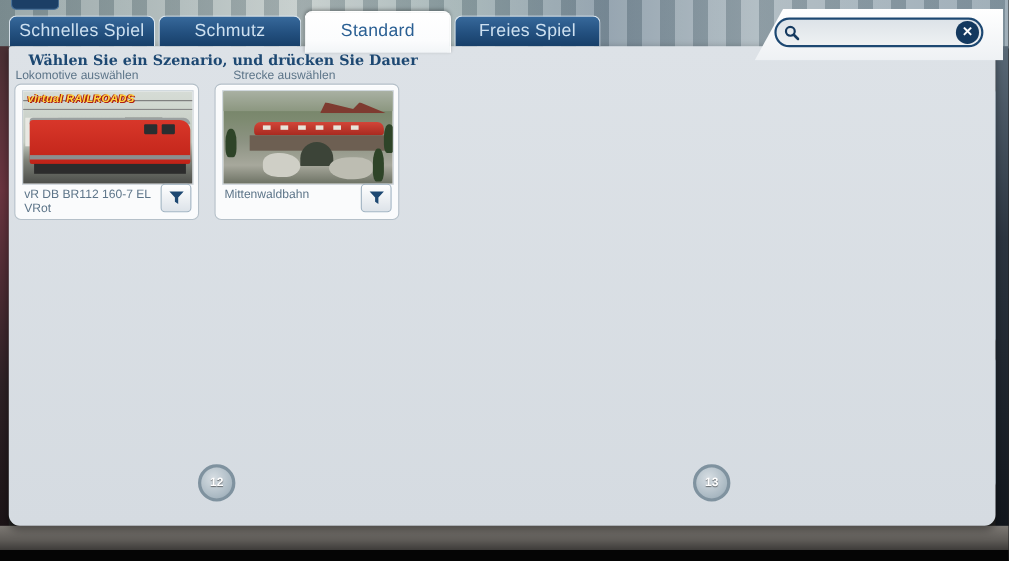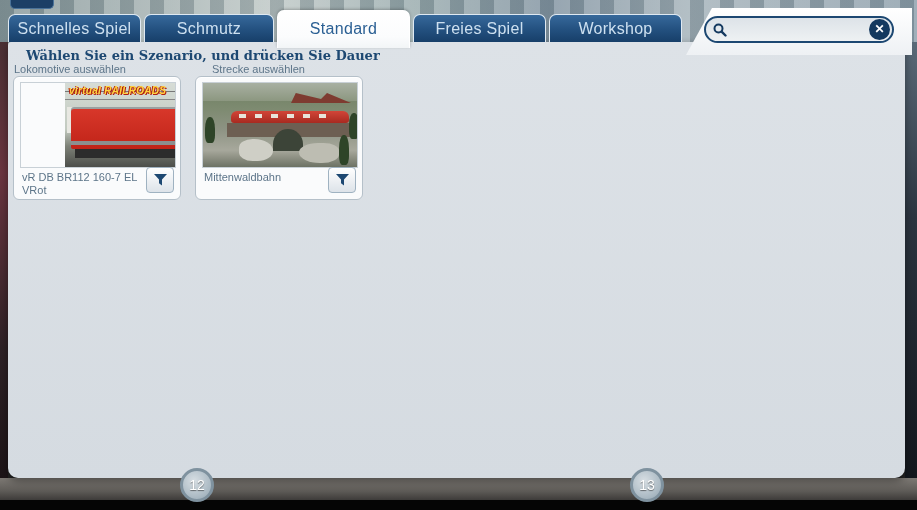--- a/index.html
+++ b/index.html
@@ -54,21 +54,21 @@
 
   .card { position:absolute; top:34px; width:168px; height:124px; background:#fafbfc;
          border:1px solid #b5c0c9; border-radius:6px; box-shadow:inset 0 1px 0 #fff; }
   .card .thumb { position:absolute; left:6px; top:5px; width:156px; height:86px; overflow:hidden; border:1px solid #c8d0d6; }
   .card .caption { position:absolute; left:8px; top:94px; width:118px; font-size:11px; line-height:13px; color:#5d7589; }
   .filter-btn { position:absolute; right:6px; bottom:6px; width:28px; height:26px;
          background:linear-gradient(180deg,#fff,#dde3e9); border:1px solid #9fb2c1; border-radius:4px;
          display:flex; align-items:center; justify-content:center; cursor:pointer; }
 
   
-  .loco-art { position:absolute; inset:0; background:linear-gradient(180deg,#d6dcd6 0%,#c2cac0 55%,#7e8278 75%,#4c4e4a 100%);margin-left:44px; }
+  .loco-art { position:absolute; inset:0; background:linear-gradient(180deg,#d6dcd6 0%,#c2cac0 55%,#7e8278 75%,#4c4e4a 100%); }
   .loco-art .wire { position:absolute; left:0; top:8px; width:100%; height:1px; background:#777; }
   .loco-art .wire2 { position:absolute; left:0; top:16px; width:100%; height:1px; background:#888; }
   .loco-art .house { position:absolute; left:2px; top:24px; width:30px; height:26px; background:#e8e8e2; }
   .loco-art .panto { position:absolute; left:96px; top:14px; width:34px; height:12px;
          border-bottom:2px solid #444; transform:skewX(-40deg); }
   .loco-art .body { position:absolute; left:6px; top:26px; width:146px; height:40px; background:linear-gradient(180deg,#d8372a,#c02318);
          border-radius:3px 10px 2px 2px; }
   .loco-art .roof { position:absolute; left:6px; top:24px; width:146px; height:6px; background:#9aa0a0; border-radius:3px 6px 0 0; }
   .loco-art .win { position:absolute; top:30px; width:12px; height:9px; background:#2a2e30; border-radius:1px; }
   .loco-art .stripe { position:absolute; left:6px; top:58px; width:146px; height:4px; background:#8c8f8f; }
@@ -105,24 +105,24 @@
          border:1px solid #9fb2c1; border-radius:4px; color:#2a5f93; font-size:13px;
          text-align:center; cursor:pointer; font-family:"Liberation Sans", sans-serif; }
   .btn.disabled { background:linear-gradient(180deg,#eef1f3,#dde3e8); border-color:#c0cad2; color:#c2ccd5; }
   .rank-btn { position:absolute; top:423px; height:22px; line-height:20px; }
 
   
   .footer-btn { position:absolute; top:452px; height:23px; line-height:21px; }
   .slider-track { position:absolute; left:210px; top:458px; width:437px; height:10px;
          background:#f2f5f7; border:1px solid #93a3b0; border-radius:5px; cursor:pointer; }
   .slider-fill { position:absolute; left:0; top:0; height:8px; width:208px; background:#1d4872; border-radius:5px 0 0 5px; }
-  .slider-handle { position:absolute; top:468px; width:34px; height:34px; border-radius:50%; cursor:pointer;
+  .slider-handle { position:absolute; top:422px; width:34px; height:34px; border-radius:50%; cursor:pointer;
          background:radial-gradient(circle at 40% 35%, #d7dee3, #a9b8c2 70%, #8d9fac 100%);
          border:3px solid #7f929f; display:flex; align-items:center; justify-content:center;
-         color:#fff; font-size:14px; font-weight:normal; text-shadow:0 1px 1px rgba(0,0,0,.5); z-index:6; }
+         color:#fff; font-size:11px; font-weight:bold; text-shadow:0 1px 1px rgba(0,0,0,.5); z-index:6; }
 
   
   .tbl-header { position:absolute; left:374px; top:57px; display:flex; gap:3px; }
   .tbl-header .hcell { height:21px; line-height:20px; padding-left:6px; color:#d6e4f1; font-size:11.5px;
          background:linear-gradient(180deg,#2f6294 0%,#1d4878 60%,#173f69 100%);
          border-radius:2px; box-shadow:inset 0 1px 0 rgba(255,255,255,.35); position:relative; cursor:pointer; }
   .hcell .sort { position:absolute; right:6px; top:5px; }
 
   .list-box { position:absolute; left:374px; top:80px; width:531px; height:232px;
          background:#4c7aa0; border:1px solid #7a9cb8; border-radius:4px; padding:3px; overflow:hidden; }
@@ -163,21 +163,20 @@
   <div class="bg-right"></div>
   <div class="bg-bottom"></div>
   <div class="top-left-btn"></div>
 
   <div class="panel"></div>
 
   <div class="tab" style="left:8px;   width:133px;">Schnelles Spiel</div>
   <div class="tab" style="left:144px; width:130px;">Schmutz</div>
   <div class="tab active" style="left:277px; width:133px;">Standard</div>
   <div class="tab" style="left:413px; width:133px;">Freies Spiel</div>
-  <div class="tab" style="left:549px; width:133px;">Workshop</div>
 
   <div class="search-wedge"></div>
   <div class="search-pill">
     <svg class="mag" width="14" height="14" viewBox="0 0 14 14">
       <circle cx="5.5" cy="5.5" r="4" fill="none" stroke="#14395f" stroke-width="2"></circle>
       <line x1="8.6" y1="8.6" x2="12.5" y2="12.5" stroke="#14395f" stroke-width="2.4" stroke-linecap="round"></line>
     </svg>
     <div class="clear-btn">✕</div>
   </div>
 

